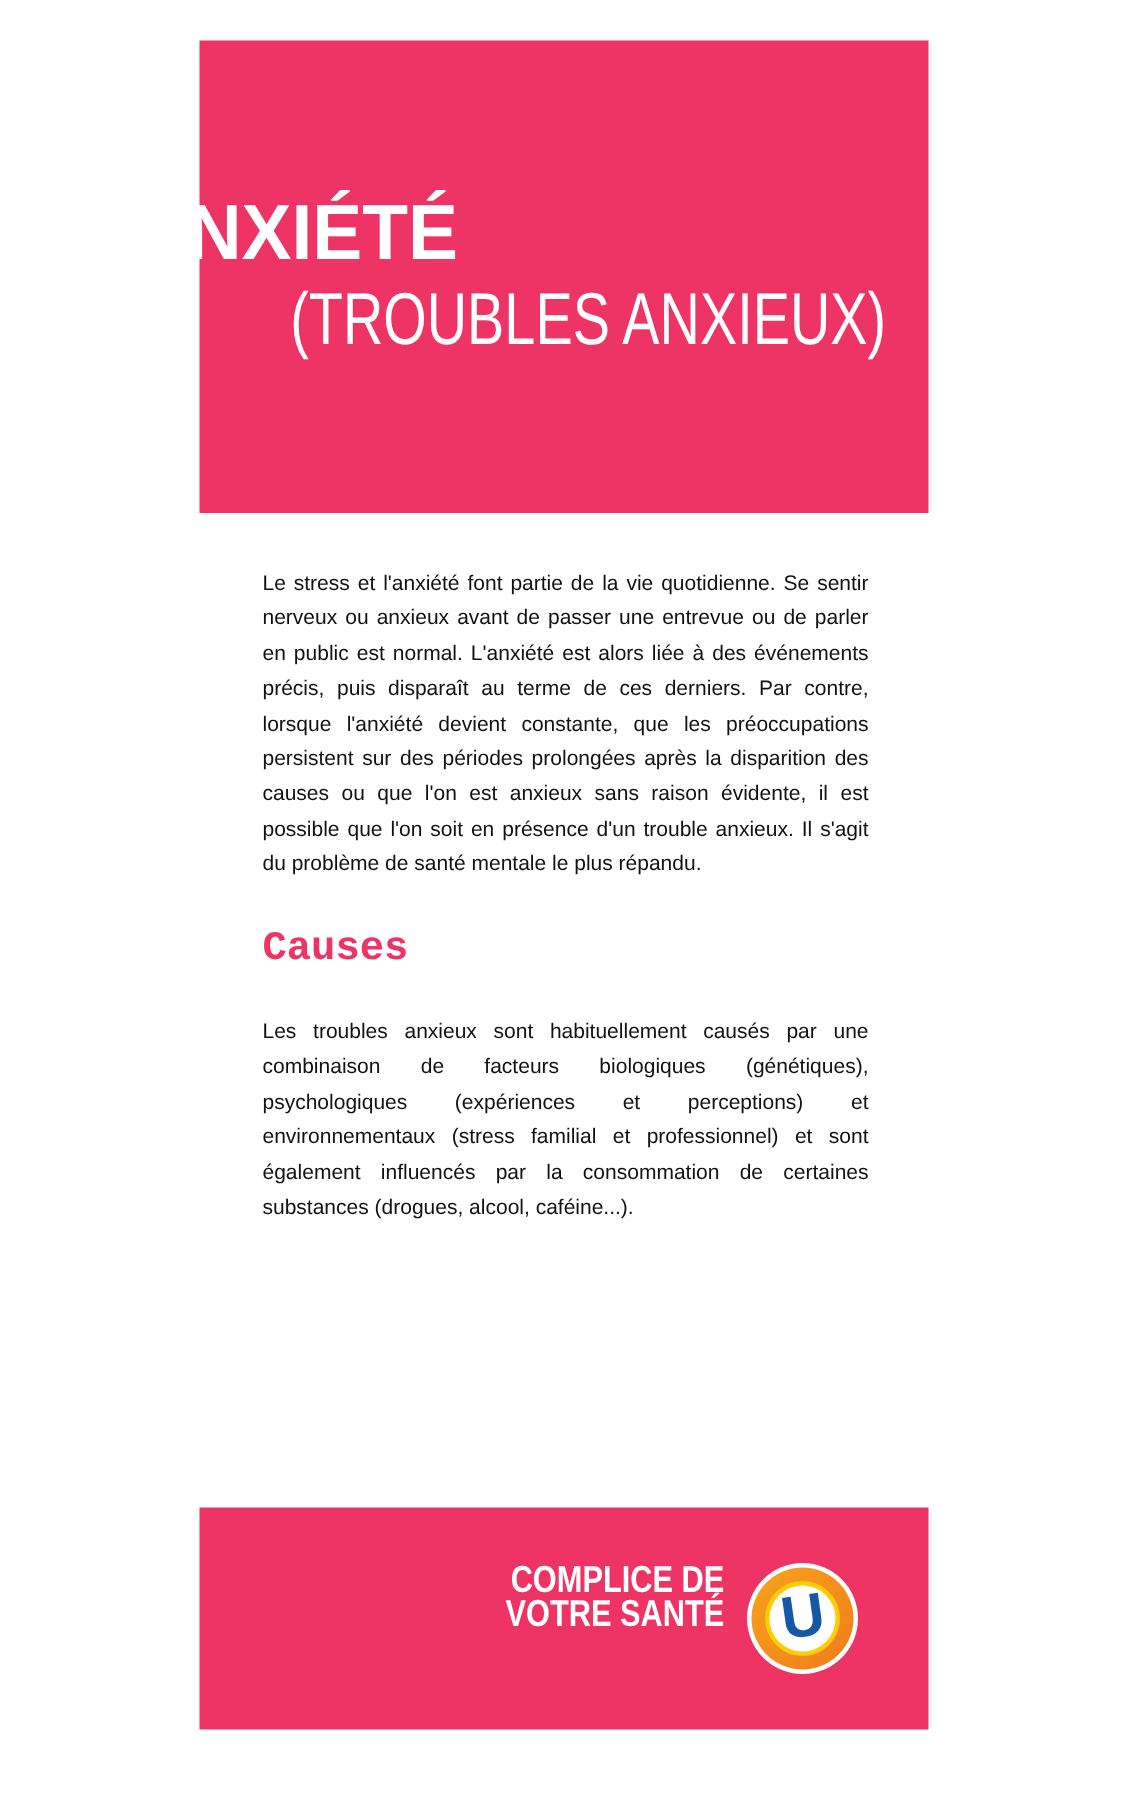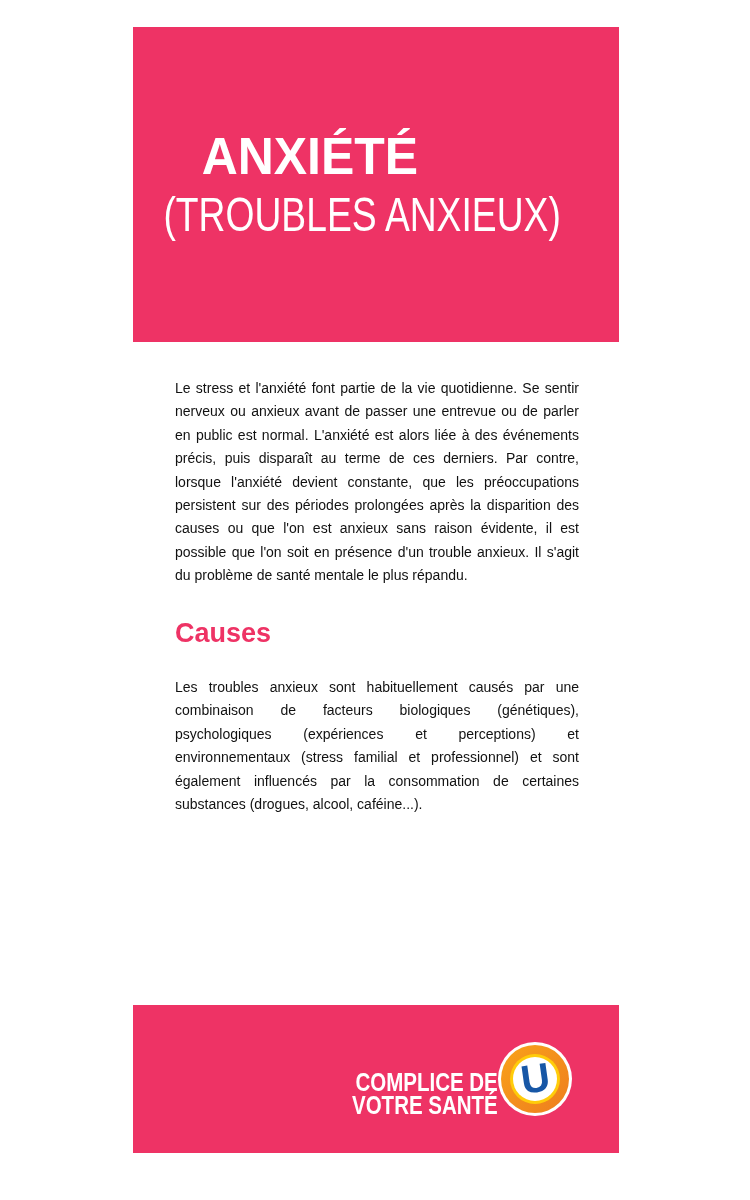--- a/index.html
+++ b/index.html
@@ -25,23 +25,23 @@
 
   
   .header-banner {
     position: absolute;
     left: 133px; top: 27px;
     width: 486px; height: 315px;
     background: var(--pink);
   }
   .header-text {
     position: absolute;
-    right: 58px; top: 50%;
+    right: 28px; top: 50%;
     transform: translateY(-50%);
-    text-align: center;
+    text-align: left;
     color: var(--white);
   }
   .page-title {
     font-size: 52px;
     font-weight: bold;
     line-height: 1.02;
     letter-spacing: 0;
     transform: scaleX(0.96);
     transform-origin: right center;
     white-space: nowrap;
@@ -67,36 +67,38 @@
     color: var(--text);
   }
   .intro-paragraph { top: 377px; }
   .causes-heading {
     position: absolute;
     left: 175px; top: 617px;
     font-size: 27px;
     font-weight: bold;
     line-height: 32px;
     color: var(--pink);
+    font-family: Liberation Mono, monospace;
   }
   .causes-paragraph { top: 676px; }
 
   
   .footer-banner {
     position: absolute;
     left: 133px; top: 1005px;
     width: 486px; height: 148px;
     background: var(--pink);
   }
   .footer-content {
     position: absolute;
     right: 47px; top: 50%;
     transform: translateY(-50%);
     display: flex;
-    align-items: flex-end;
+    align-items: flex-start;
+    gap: 15px;
   }
   .footer-tagline {
     text-align: right;
     color: var(--white);
     font-weight: bold;
     font-size: 25px;
     line-height: 22.5px;
     transform: scaleX(0.82);
     transform-origin: right center;
     white-space: nowrap;

